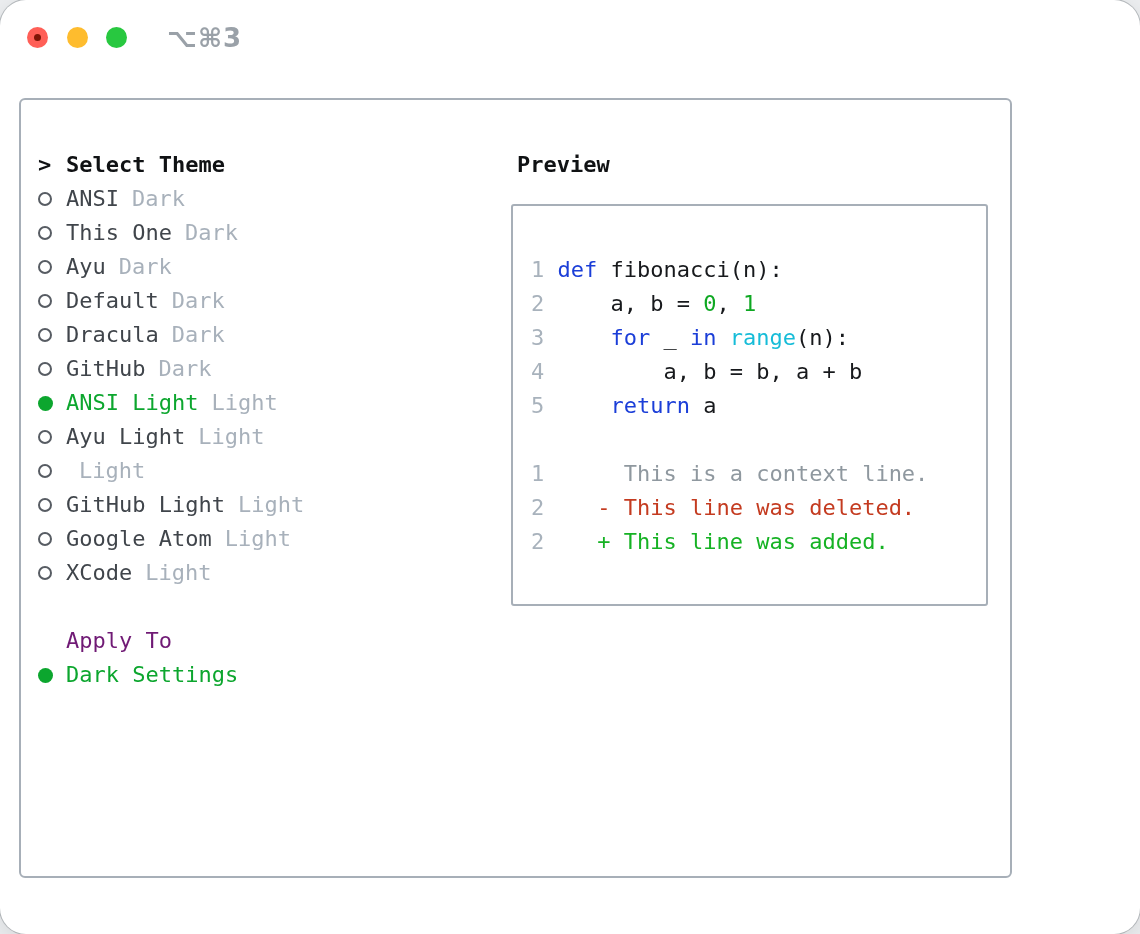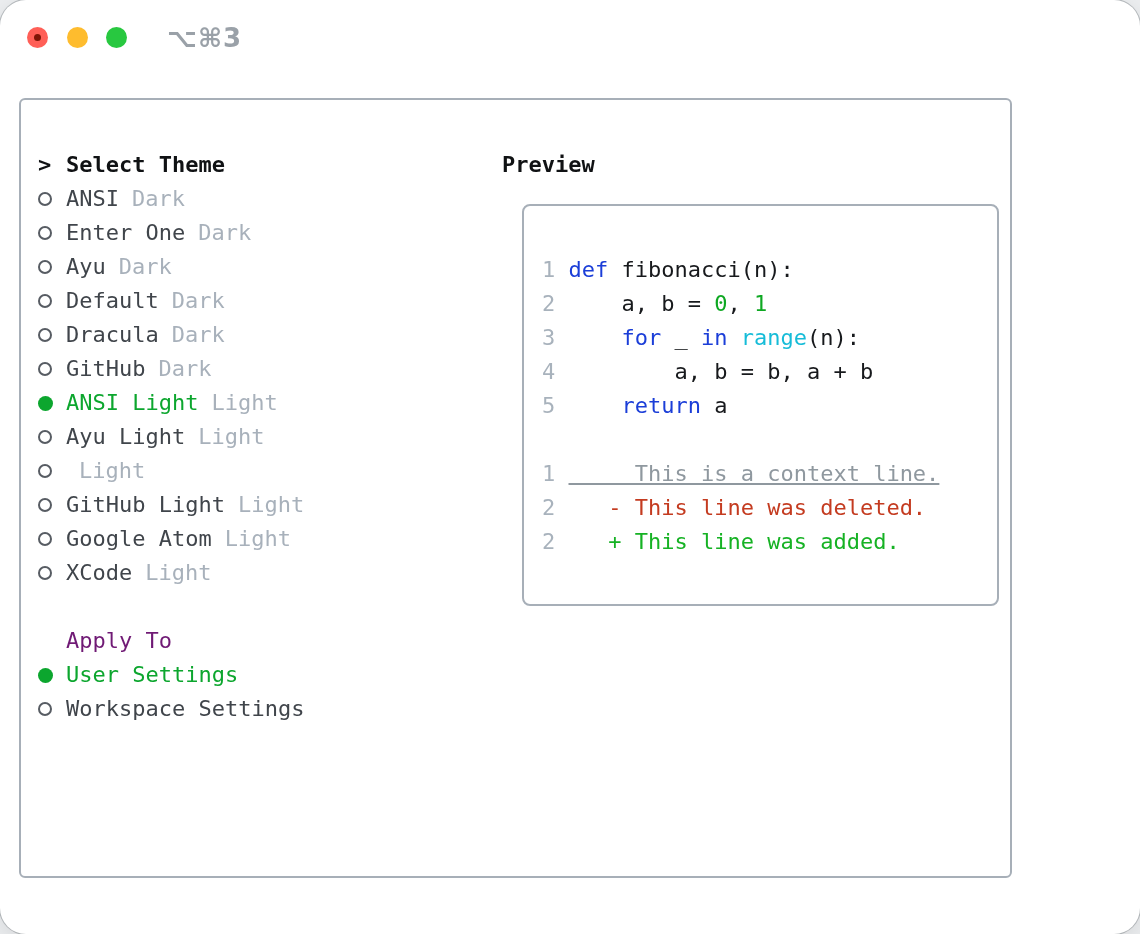--- a/index.html
+++ b/index.html
@@ -64,42 +64,42 @@
   .apply-option.selected .item-name{color:var(--accent_green);}
   .spacer{height:34px;}
   .help{
     margin-top:34px;
     width:412px;
     font-size:22px;line-height:34px;
     color:var(--muted);
   }
   
   .preview-header{
-    position:absolute;left:481px;top:48px;height:34px;line-height:34px;
+    position:absolute;left:496px;top:48px;height:34px;line-height:34px;
     font-size:22px;font-weight:700;color:var(--heading);
   }
   .preview-box{
-    position:absolute;left:501px;top:104px;
+    position:absolute;left:490px;top:104px;
     width:477px;height:402px;
     border:2px solid var(--border);
-    border-radius:8px;
+    border-radius:3px;
     box-sizing:border-box;
     overflow:hidden;
   }
   .code{
     margin:0;padding:47px 16px 45px 18px;
     font-size:22px;line-height:34px;
   }
   .cl{height:34px;white-space:pre;}
   .ln{color:var(--lineno_gray);}
   .tk-kw{color:var(--keyword_blue);}
   .tk-cyan{color:var(--builtin_cyan);}
   .tk-num{color:var(--number_green);}
   .tk-plain{color:#17191c;}
-  .tk-ctx{color:var(--context_gray);text-decoration:underline;}
+  .tk-ctx{color:var(--context_gray);}
   .tk-del{color:var(--deleted_red);}
   .tk-add{color:var(--added_green);text-align:center;}
 </style>
 </head>
 <body>
 
 <div class="window">
   <div class="titlebar">
     <span class="tl red">
       <span class="tl-dot"></span>
@@ -119,21 +119,21 @@
           <span class="marker">
             <span class="radio empty"></span>
           </span>
           <span class="item-name">ANSI</span>
           <span class="item-tag">Dark</span>
         </div>
         <div class="row theme-item">
           <span class="marker">
             <span class="radio empty"></span>
           </span>
-          <span class="item-name">Enter One</span>
+          <span class="item-name">This One</span>
           <span class="item-tag">Dark</span>
         </div>
         <div class="row theme-item">
           <span class="marker">
             <span class="radio empty"></span>
           </span>
           <span class="item-name">Ayu</span>
           <span class="item-tag">Dark</span>
         </div>
         <div class="row theme-item">
@@ -200,27 +200,21 @@
         </div>
         <div class="row spacer"></div>
         <div class="row">
           <span class="marker"></span>
           <span class="hdr apply">Apply To</span>
         </div>
         <div class="row apply-option selected">
           <span class="marker">
             <span class="radio filled"></span>
           </span>
-          <span class="item-name">User Settings</span>
-        </div>
-        <div class="row apply-option">
-          <span class="marker">
-            <span class="radio empty"></span>
-          </span>
-          <span class="item-name">Workspace Settings</span>
+          <span class="item-name">Dark Settings</span>
         </div>
       </div>
 
     <div class="preview-header">Preview</div>
     <div class="preview-box">
       <pre class="code" id="code"><div class="cl"><span class="ln">1 </span><span class="tk-kw">def</span><span class="tk-plain"> fibonacci(n):</span></div><div class="cl"><span class="ln">2 </span><span class="tk-plain">    a, b = </span><span class="tk-num">0</span><span class="tk-plain">, </span><span class="tk-num">1</span></div><div class="cl"><span class="ln">3 </span><span class="tk-plain">    </span><span class="tk-kw">for</span><span class="tk-plain"> _ </span><span class="tk-kw">in</span><span class="tk-plain"> </span><span class="tk-cyan">range</span><span class="tk-plain">(n):</span></div><div class="cl"><span class="ln">4 </span><span class="tk-plain">        a, b = b, a + b</span></div><div class="cl"><span class="ln">5 </span><span class="tk-plain">    </span><span class="tk-kw">return</span><span class="tk-plain"> a</span></div><div class="cl"></div><div class="cl"><span class="ln">1 </span><span class="tk-ctx">     This is a context line.</span></div><div class="cl"><span class="ln">2 </span><span class="tk-del">   - This line was deleted.</span></div><div class="cl"><span class="ln">2 </span><span class="tk-add">   + This line was added.</span></div></pre>
     </div>
   </div>
 </div>
 

